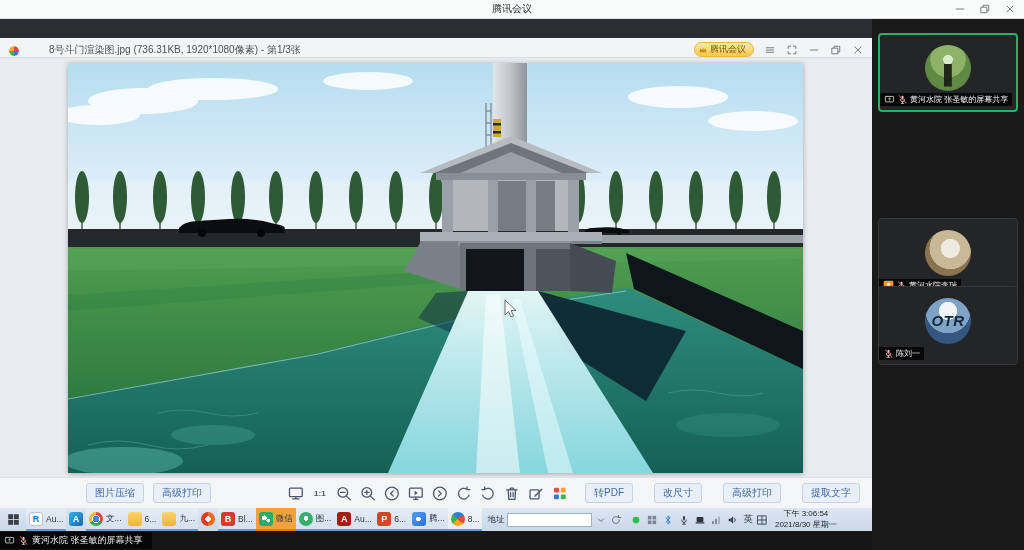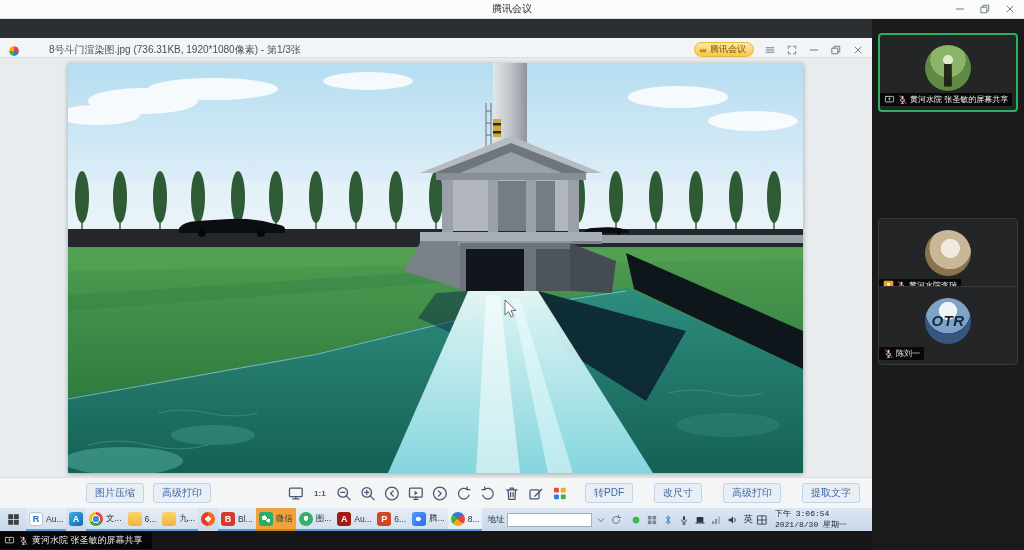--- a/index.html
+++ b/index.html
@@ -46,21 +46,21 @@
   .app-ico{width:14px;height:14px;border-radius:3px;display:inline-flex;align-items:center;justify-content:center;
            font-size:9px;font-weight:bold;flex:none;box-sizing:border-box;}
   .tb-app > span + span{max-width:17px;overflow:hidden;white-space:nowrap;}
   .tb-address{display:flex;align-items:center;gap:3px;margin-left:5px;}
   .addr-input{width:85px;height:14px;border:1px solid #9fb0c4;background:#fff;font-size:9px;padding:0 3px;box-sizing:border-box;}
   .tb-mini{width:12px;height:12px;display:inline-flex;cursor:pointer;}
   .tb-tray{display:flex;align-items:center;gap:4px;margin-left:8px;}
   .tray-ico{width:12px;height:12px;display:inline-flex;cursor:pointer;}
   .tb-ime{margin-left:5px;font-size:9.5px;cursor:pointer;}
   .ime-box{margin-left:3px;}
-  .tb-clock{margin-left:7px;text-align:left;font-size:8px;line-height:1.3;color:#22272c;cursor:default;padding-right:6px;font-family:Liberation Mono, monospace;}
+  .tb-clock{margin-left:7px;text-align:center;font-size:8px;line-height:1.3;color:#22272c;cursor:default;padding-right:6px;}
   
   .bottom-strip{position:absolute;top:531px;left:0;width:872px;height:19px;background:#161616;}
   .share-banner{position:absolute;left:0;top:1px;display:flex;align-items:center;gap:3px;background:#060606;
                 padding:2px 9px 2px 4px;color:#ececec;font-size:9px;}
   .lbl-ico{width:11px;height:11px;display:inline-flex;flex:none;}
   
   .sidebar{position:absolute;left:872px;top:18px;width:152px;height:532px;background:#1a1a1a;}
   .p-list{position:absolute;inset:0;}
   .tile{position:absolute;left:6px;width:140px;height:79px;background:#242526;border:1px solid #39393b;border-radius:4px;
         display:flex;align-items:center;justify-content:center;box-sizing:border-box;cursor:pointer;}

